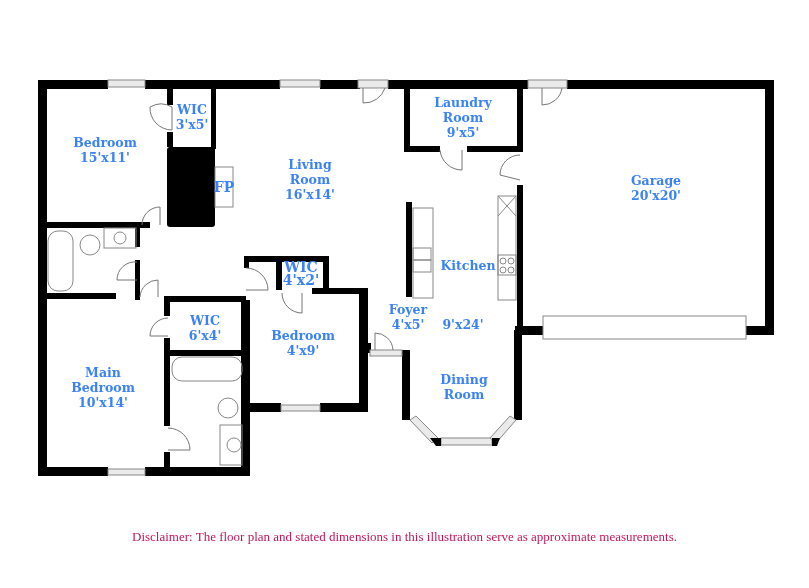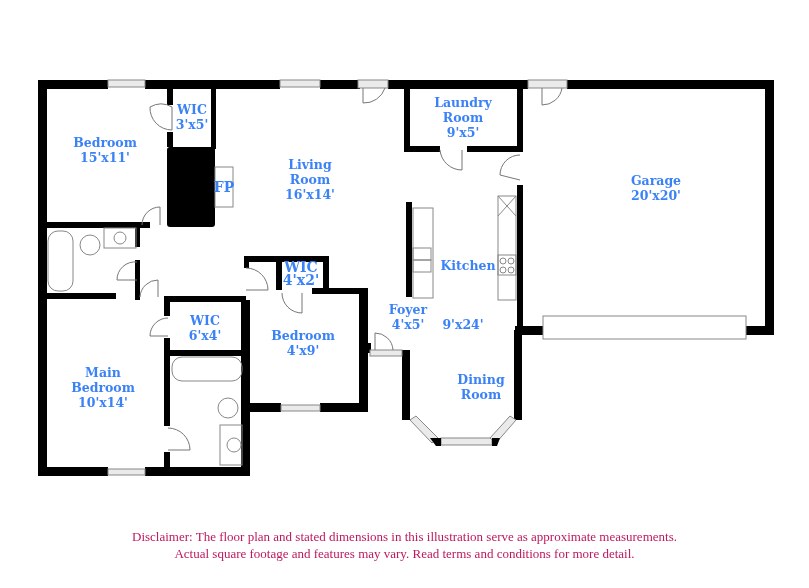--- a/index.html
+++ b/index.html
@@ -167,21 +167,20 @@
 </div>
 <div class="lbl" style="left:383px; top:302px;margin-left:25px;">
   <div>Foyer</div>
   <div>4'x5'</div>
 </div>
 <div class="lbl" style="left:103px; top:365px;">
   <div>Main</div>
   <div>Bedroom</div>
   <div>10'x14'</div>
 </div>
-<div class="lbl" style="left:481px; top:372px;">
+<div class="lbl" style="left:464px; top:372px;">
   <div>Dining</div>
   <div>Room</div>
 </div>
 
 <div class="disclaimer">
   <div>Disclaimer: The floor plan and stated dimensions in this illustration serve as approximate measurements.</div>
-  <div>Actual square footage and features may vary. Read terms and conditions for more detail.</div>
 </div>
 
 </body></html>

